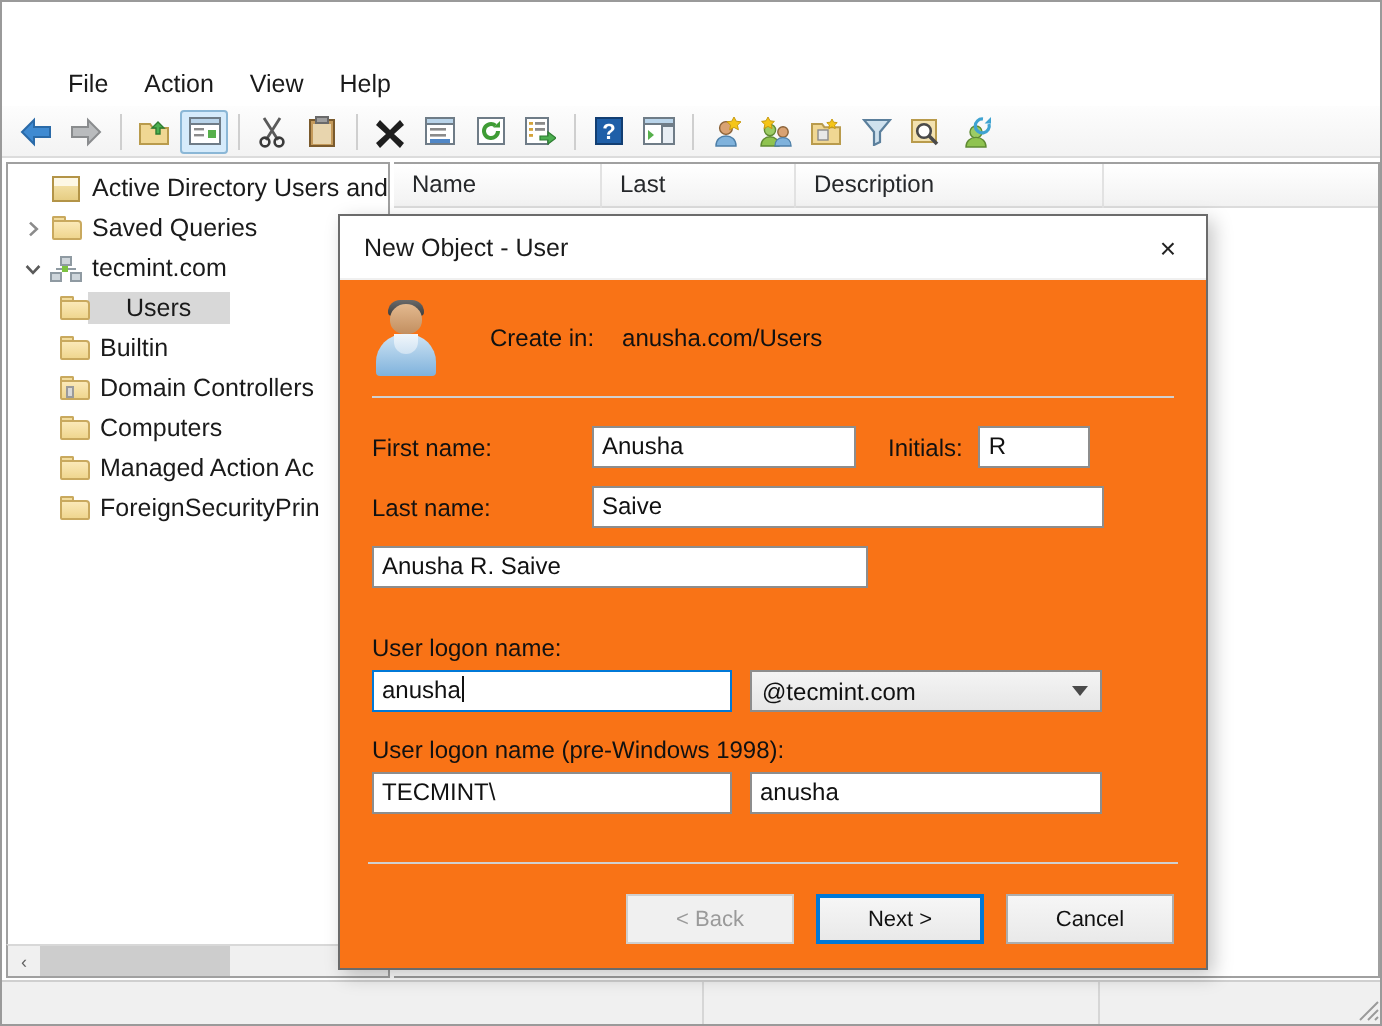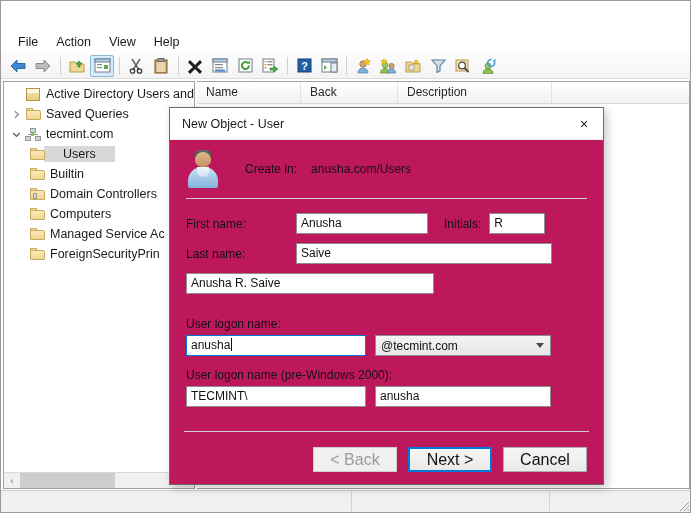--- a/index.html
+++ b/index.html
@@ -42,21 +42,21 @@
     margin-left: 9px; font-size: 12px; color: #4a4a4a; letter-spacing: .1px;
   }
   .wincontrols { position:absolute; right:0; top:0; height:30px; display:flex; }
   .wc { width: 32px; height: 30px; display:flex; align-items:center; justify-content:center; }
   .wc .min { width: 10px; height: 1px; background:#8d8d8d; display:block; }
   .wc .max { width: 10px; height: 10px; border:1px solid #8d8d8d; display:block; box-sizing:border-box;}
 
   
   .menubar {
     position: absolute; left: 0; top: 30px; width: 691px; height: 22px;
-    background: #ffffff; display: flex; align-items: center; padding-left: 8px;
+    background: #ffffff; display: flex; align-items: center; padding-left: 24px;
     box-sizing: border-box;
   }
   .menu-item {
     font-size: 12.5px; color: #1a1a1a; padding: 2px 9px; cursor: default;
   }
 
   
   .toolbar {
     position: absolute; left: 0; top: 52px; width: 691px; height: 26px;
     background: linear-gradient(#fdfdfd,#f3f3f3);
@@ -141,21 +141,21 @@
     position: absolute; left: 0; bottom: 0; width: 691px; height: 22px;
     background: #f0f0f0; border-top: 1px solid #cfcfcf; box-sizing: border-box;
     display:flex; align-items:center;
   }
   .sb-cell { height: 21px; border-right:1px solid #d6d6d6; }
   .sb-grip { position:absolute; right:2px; bottom:2px; width:12px; height:12px;}
 
   
   .dialog {
     position: absolute; left: 168px; top: 106px; width: 435px; height: 378px;
-    background: #be185d; border: 1px solid #6b6b6b; box-sizing: border-box;
+    background: #f97316; border: 1px solid #6b6b6b; box-sizing: border-box;
     box-shadow: 3px 3px 9px rgba(0,0,0,0.22);
   }
   .dlg-title {
     height: 31px; background: #ffffff; display: flex; align-items: center;
     border-bottom: 1px solid #f0f0f0;
   }
   .dlg-title-text { margin-left: 12px; font-size: 12.5px; color: #1a1a1a; }
   .dlg-close {
     position:absolute; right: 1px; top: 1px; width: 36px; height: 29px;
     display:flex; align-items:center; justify-content:center;
@@ -196,21 +196,21 @@
     box-sizing:border-box; display:flex; align-items:center; justify-content:space-between;
     font-size:12px; color:#111; padding: 0 6px 0 5px;
   }
   .chev { width:0;height:0; border-left:4px solid transparent; border-right:4px solid transparent; border-top:5px solid #4a4a4a;}
 
   .dlg-footer-hr { position:absolute; left:14px; right:14px; bottom:52px; height:1px; background:#d0d0d0; }
   .dlg-buttons {
     position: absolute; right: 16px; bottom: 12px; display:flex; gap: 11px;
   }
   .btn {
-    width: 84px; height: 25px; font-size: 16px; color:#111;
+    width: 84px; height: 25px; font-size: 11px; color:#111;
     background: linear-gradient(#f6f6f6,#e9e9e9); border:1px solid #adadad;
     display:flex; align-items:center; justify-content:center; box-sizing:border-box;
     font-family:"Liberation Sans", sans-serif;
   }
   .btn.disabled { color:#9a9a9a; background:#f0f0f0; border-color:#cfcfcf; }
   .btn.default { border:2px solid #0078d7; }
 </style>
 </head>
 <body>
 
@@ -449,40 +449,40 @@
           <span class="tlabel">Computers</span>
         </div>
 
         <div class="trow ind2">
           <span class="ticon">
             <span class="folder">
                 <span class="t"></span>
                 <span class="b"></span>
               </span>
           </span>
-          <span class="tlabel">Managed Service Ac</span>
+          <span class="tlabel">Managed Action Ac</span>
         </div>
 
         <div class="trow ind2">
           <span class="ticon">
             <span class="folder">
                 <span class="t"></span>
                 <span class="b"></span>
               </span>
           </span>
           <span class="tlabel">ForeignSecurityPrin</span>
         </div>
 
       </div>
     </div>
 
     <div class="rightpane">
       <div class="colhead">
         <div class="col" style="width:104px">Name</div>
-        <div class="col" style="width:97px">Back</div>
+        <div class="col" style="width:97px">Last</div>
         <div class="col" style="width:154px">Description</div>
         <div class="col" style="width:136px;border-right:none"></div>
       </div>
       <div></div>
     </div>
 
     <div class="hscroll">
       <div class="hs-arrow">‹</div>
       <div class="hs-track">
         <div class="hs-thumb"></div>
@@ -546,21 +546,21 @@
       <div class="block-label">User logon name:</div>
       <div class="frow" style="margin-bottom:12px">
         <div class="txt focused" style="width:180px"><span>anusha</span><span class="caret"></span></div>
         <div style="width:9px"></div>
         <div class="combo" style="width:176px">
           <span>@tecmint.com</span>
           <span class="chev"></span>
         </div>
       </div>
 
-      <div class="block-label">User logon name (pre-Windows 2000):</div>
+      <div class="block-label">User logon name (pre-Windows 1998):</div>
       <div class="frow">
         <div class="txt readonly" style="width:180px">TECMINT\</div>
         <div style="width:9px"></div>
         <div class="txt" style="width:176px">anusha</div>
       </div>
 
     </div>
 
     <div class="dlg-footer-hr"></div>
 

